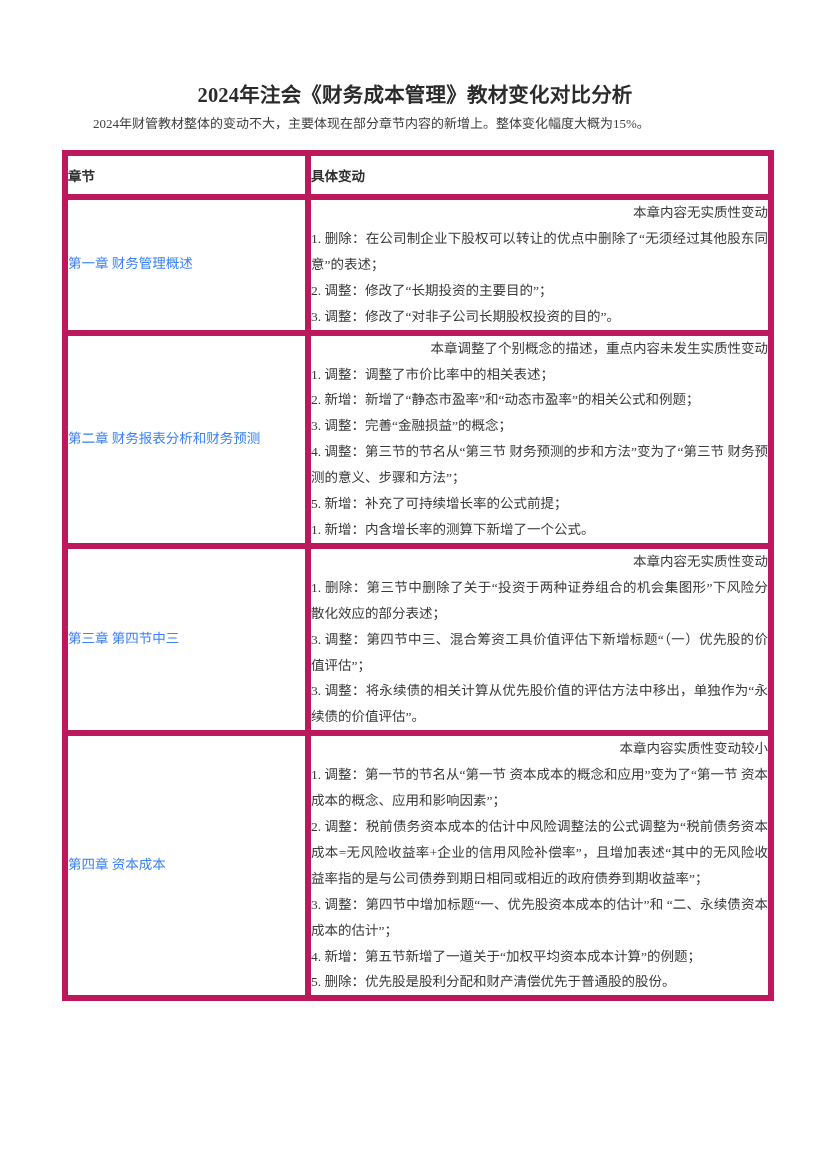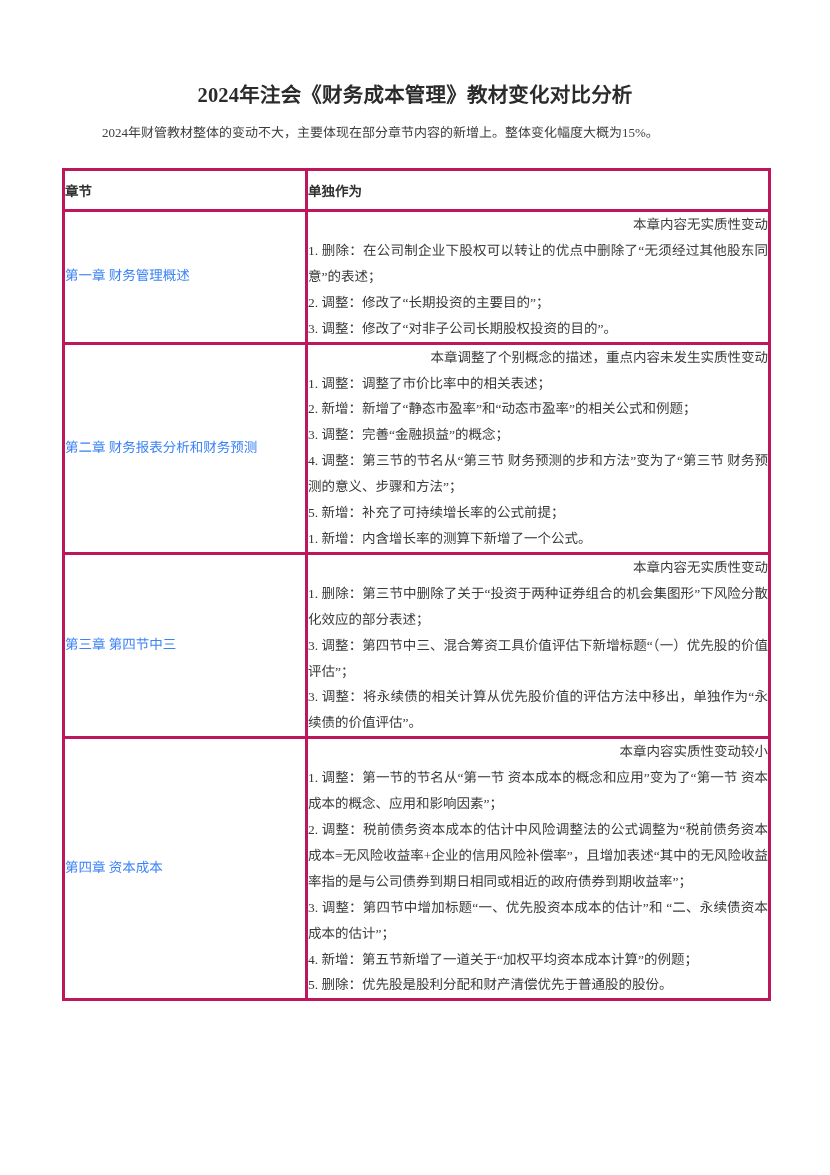--- a/index.html
+++ b/index.html
@@ -36,38 +36,38 @@
   }
   .subtitle {
     margin: 0;
     padding: 21px 0 0 86px;
     font-size: 13px;
     font-weight: bold;
     color: #2f2f2f;
     line-height: 1.5;
   }
   .intro {
-    margin: 9px;
+    margin: 0;
     padding: 5px 0 0 93px;
     font-size: 13px;
     font-weight: normal;
     color: #3d3d3d;
     line-height: 1.5;
   }
   .table-wrap {
     padding: 17px 0 0 62px;
   }
   table.change-table {
     border-collapse: collapse;
     width: 706px;
     table-layout: fixed;
   }
   table.change-table td,
   table.change-table th {
-    border: 3px solid #be185d;
+    border: 6px solid #be185d;
     vertical-align: middle;
     padding: 0;
   }
   .col-chapter { width: 243px; }
   .col-detail  { width: 463px; }
 
   thead th {
     font-weight: bold;
     font-size: 13.5px;
     color: #2f2f2f;
@@ -110,21 +110,21 @@
 
   <div class="table-wrap">
     <table class="change-table">
       <colgroup>
         <col class="col-chapter">
         <col class="col-detail">
       </colgroup>
       <thead>
         <tr>
           <th>章节</th>
-          <th>单独作为</th>
+          <th>具体变动</th>
         </tr>
       </thead>
       <tbody>
 
         <tr>
           <td class="chapter-cell">第一章 财务管理概述</td>
           <td class="detail-cell">
             <p class="line">本章内容无实质性变动</p>
             <p class="line">1. 删除：在公司制企业下股权可以转让的优点中删除了“无须经过其他股东同意”的表述；</p>
             <p class="line">2. 调整：修改了“长期投资的主要目的”；</p>

